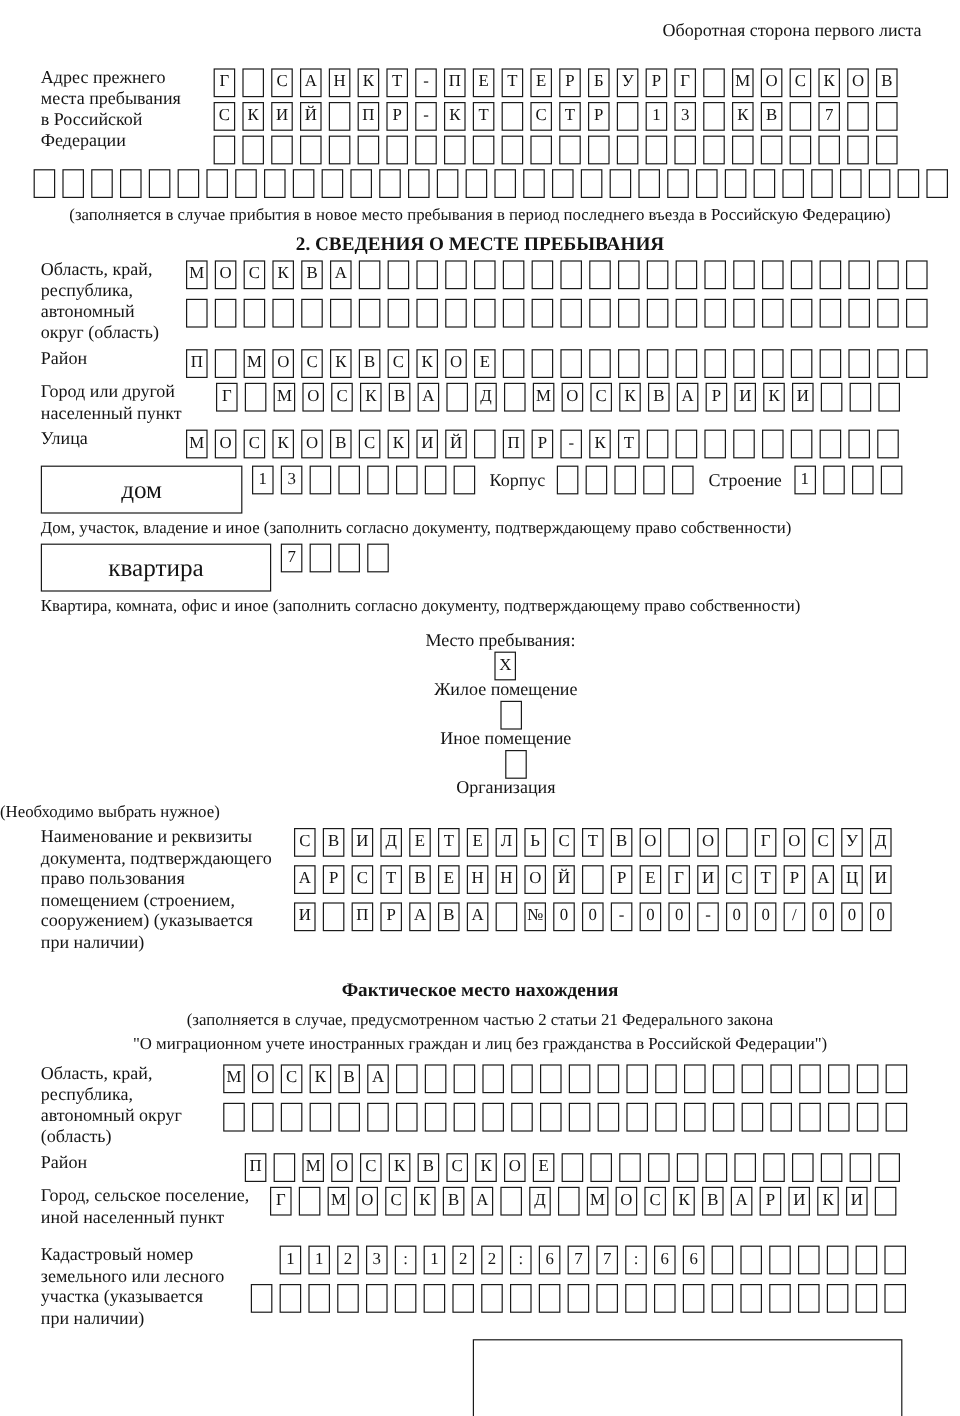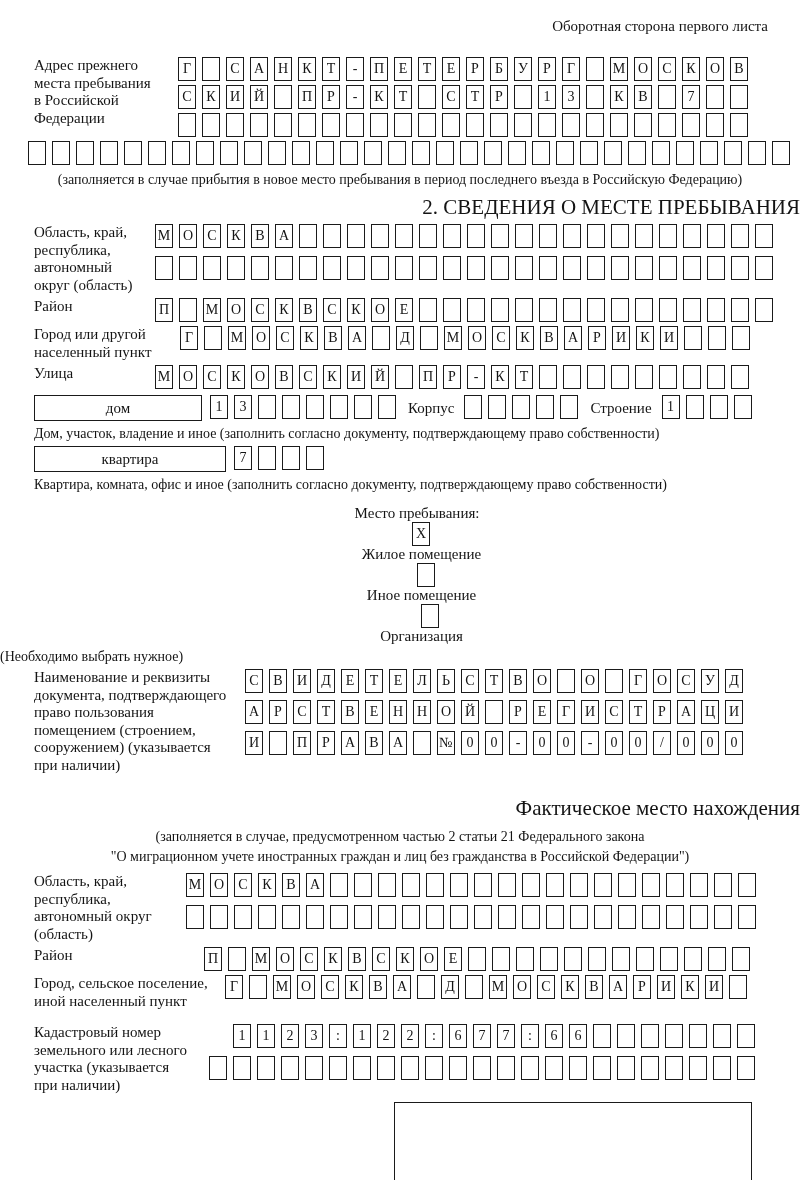--- a/index.html
+++ b/index.html
@@ -34,31 +34,31 @@
     border:1.7px solid #1a1a1a;
     display:flex; align-items:center; justify-content:center;
     font-size:14px; line-height:1; background:#fff;
   }
 
   .full-row { margin-left:28px; margin-top:4px; }
 
   .caption { font-size:14px; line-height:17px; }
   .center { text-align:center; }
 
-  .sec-title { text-align:right; font-weight:normal; font-size:21px; margin-top:7px; }
+  .sec-title { text-align:center; font-weight:bold; font-size:16px; margin-top:7px; }
 
   .mt4  { margin-top:4px; }
   .mt6  { margin-top:6px; }
   .mt14 { margin-top:14px; }
   .mt22 { margin-top:22px; }
 
   .wide-box {
-    height:26px; border:1.7px solid #1a1a1a;
+    height:40px; border:1.7px solid #1a1a1a;
     display:flex; align-items:center; justify-content:center;
-    font-size:15px;
+    font-size:21px;
   }
   .w168 { flex:0 0 168px; }
   .w192 { flex:0 0 192px; }
   .ml8  { margin-left:8px; }
   .inline-label { font-size:15px; line-height:26px; margin:0 10px 0 12px; }
 
   .residence { margin-top:12px; align-items:center;flex-direction:column; }
   .res-label { font-size:15px; }
   .opt-label { font-size:15px; margin-left:9px; }
   .sp18 { margin-left:18px; }

